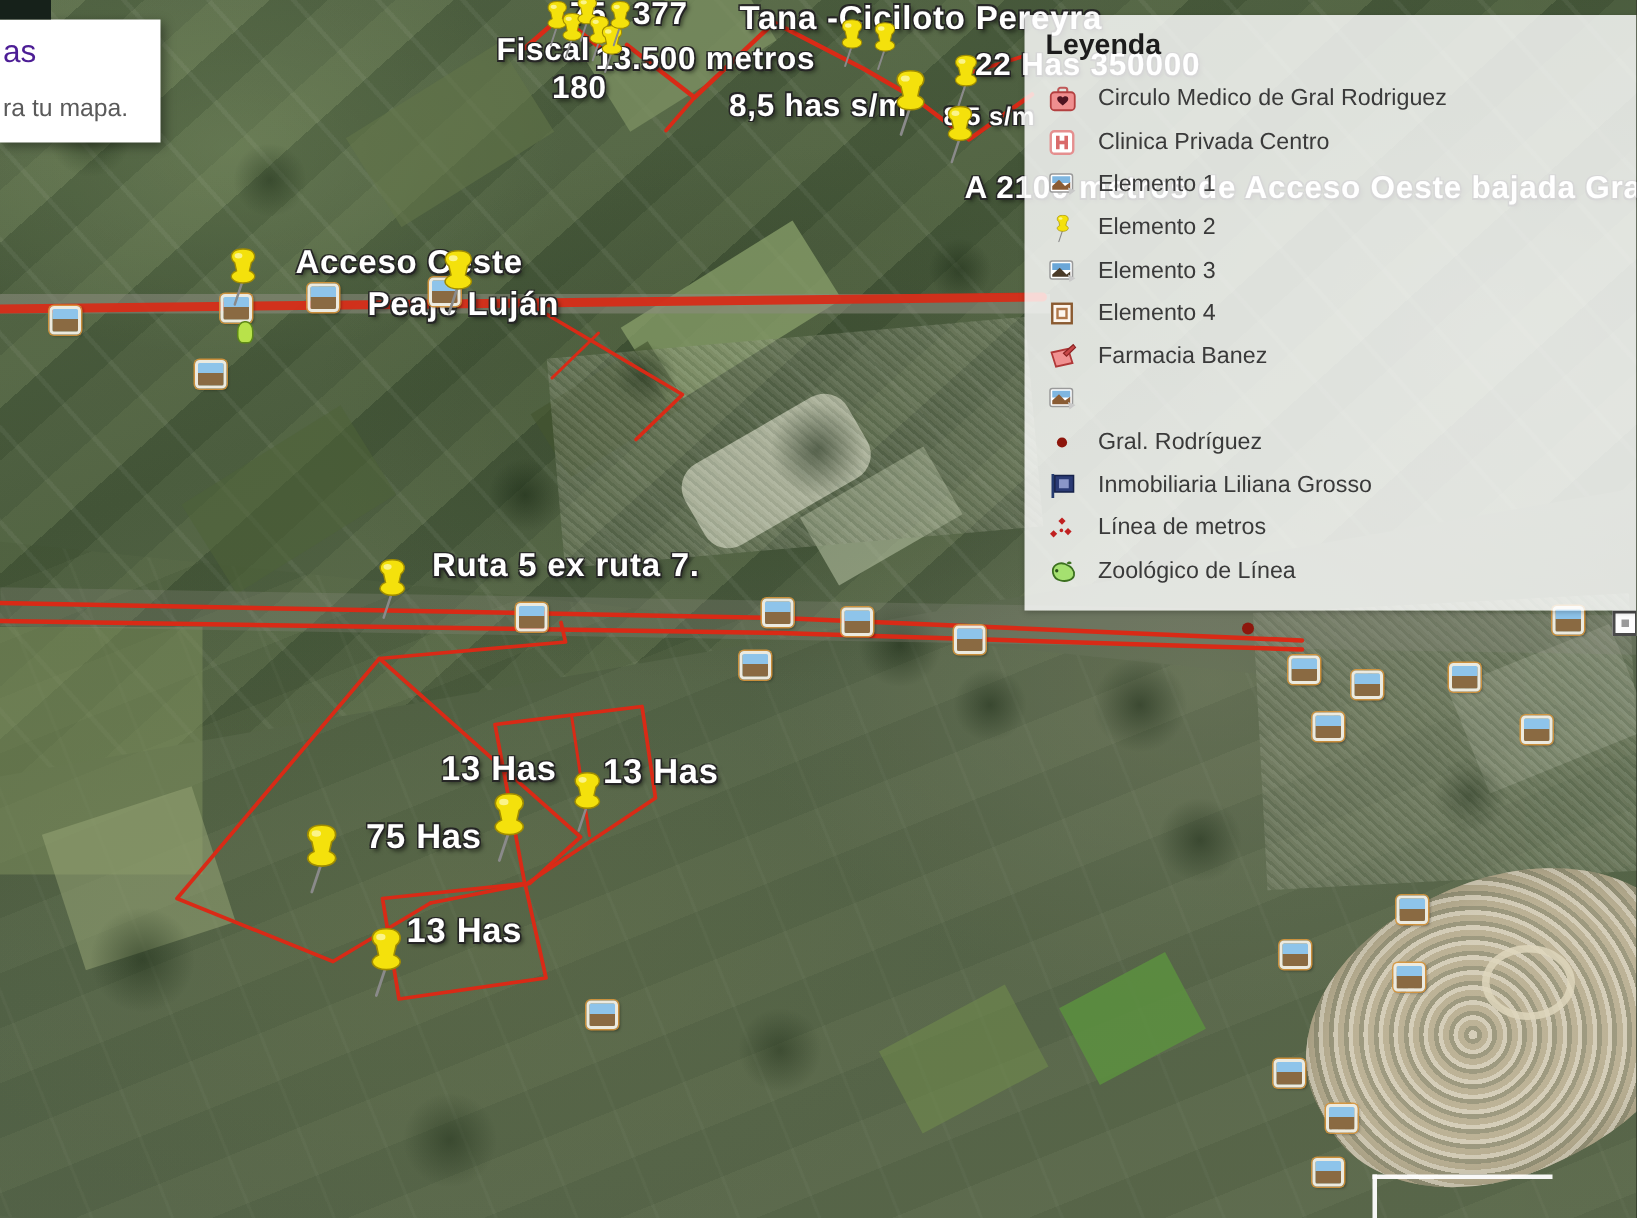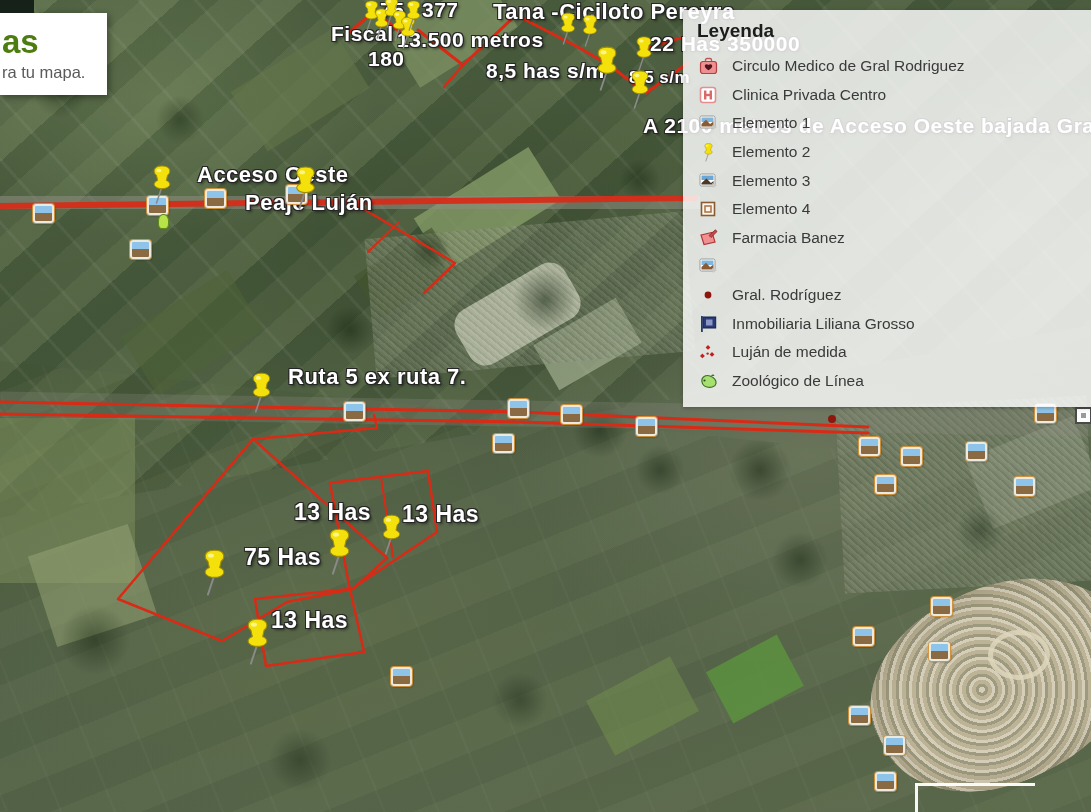--- a/index.html
+++ b/index.html
@@ -77,21 +77,21 @@
     background:rgba(255,255,255,.82);box-shadow:0 1px 4px rgba(0,0,0,.25);
     padding:10px 0 0 14px;box-sizing:border-box;}
   .legend h2{margin:0 0 10px 0;font-size:19px;color:#1c1c1c;}
   .lrow{display:flex;align-items:center;height:28.6px;gap:13px;}
   .lrow .ic{width:22px;display:flex;justify-content:center;}
   .lrow .lt{font-size:15.5px;color:#3a3a3a;white-space:nowrap;}
   
   .corner-dark{position:absolute;left:0;top:0;width:34px;height:13px;background:#16211a;z-index:60;}
   .tl-card{position:absolute;left:0;top:13px;width:107px;height:82px;background:#fff;z-index:55;
     box-shadow:2px 2px 7px rgba(0,0,0,.4);}
-  .tl-card .big{position:absolute;left:2px;top:10px;font-size:33px;font-weight:bold;color:#4d7c0f;}
+  .tl-card .big{position:absolute;left:2px;top:10px;font-size:21px;font-weight:normal;color:#4c1d95;}
   .tl-card .sub{position:absolute;left:2px;top:50px;font-size:16.5px;color:#5a5a5a;white-space:nowrap;}
 </style>
 </head>
 <body>
 
 <div class="screen">
 
   <div class="map-base"></div>
   <div class="fields-top"></div>
   <div class="fields-bottom"></div>
@@ -368,21 +368,21 @@
 
     <div class="lrow">
       <span class="ic">
         <svg width="18" height="16" viewBox="0 0 18 16">
             <path d="M9 1 L11.4 3.4 L9 5.8 L6.6 3.4 Z" fill="#c02020"></path>
             <path d="M3.4 9.5 L5.8 11.9 L3.4 14.3 L1 11.9 Z" fill="#c02020"></path>
             <path d="M13 8 L15.4 10.4 L13 12.8 L10.6 10.4 Z" fill="#c02020"></path>
             <circle cx="8.6" cy="9.6" r="1.2" fill="#c02020"></circle>
           </svg>
       </span>
-      <span class="lt">Luján de medida</span>
+      <span class="lt">Línea de metros</span>
     </div>
 
     <div class="lrow">
       <span class="ic">
         <svg width="19" height="16" viewBox="0 0 19 16">
             <path d="M3 9 C2 4 7 1.5 11 3 C15 4.5 17.5 7 17 10.5 C16.5 13.5 12 15 8 14 C4.5 13.2 3.5 11.5 3 9 Z" fill="#a5e070" stroke="#3c7020" stroke-width="1.2"></path>
             <circle cx="5.5" cy="7.5" r="1.1" fill="#2a501a"></circle>
             <path d="M12 2.5 C13 1 15 1 15.5 2.5 C14.5 3.3 13 3.3 12 2.5 Z" fill="#3c7020"></path>
           </svg>
       </span>

